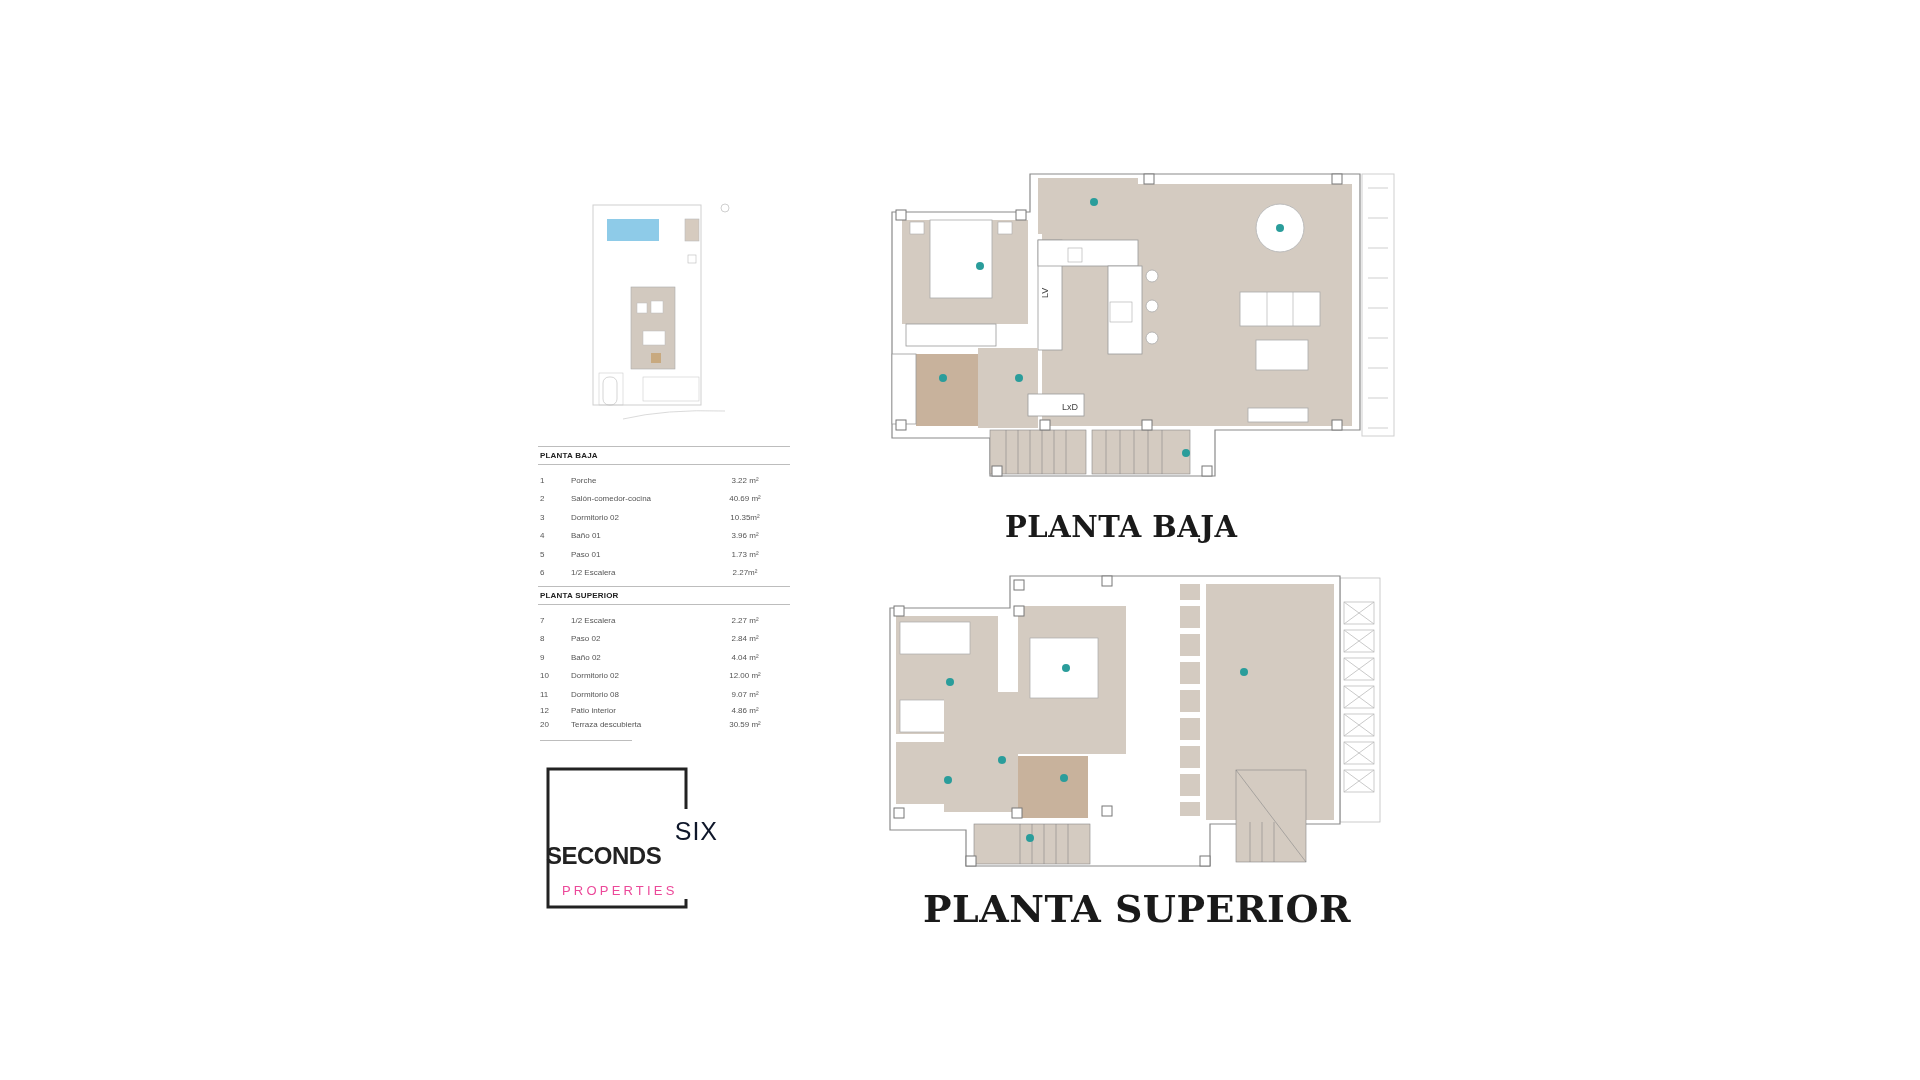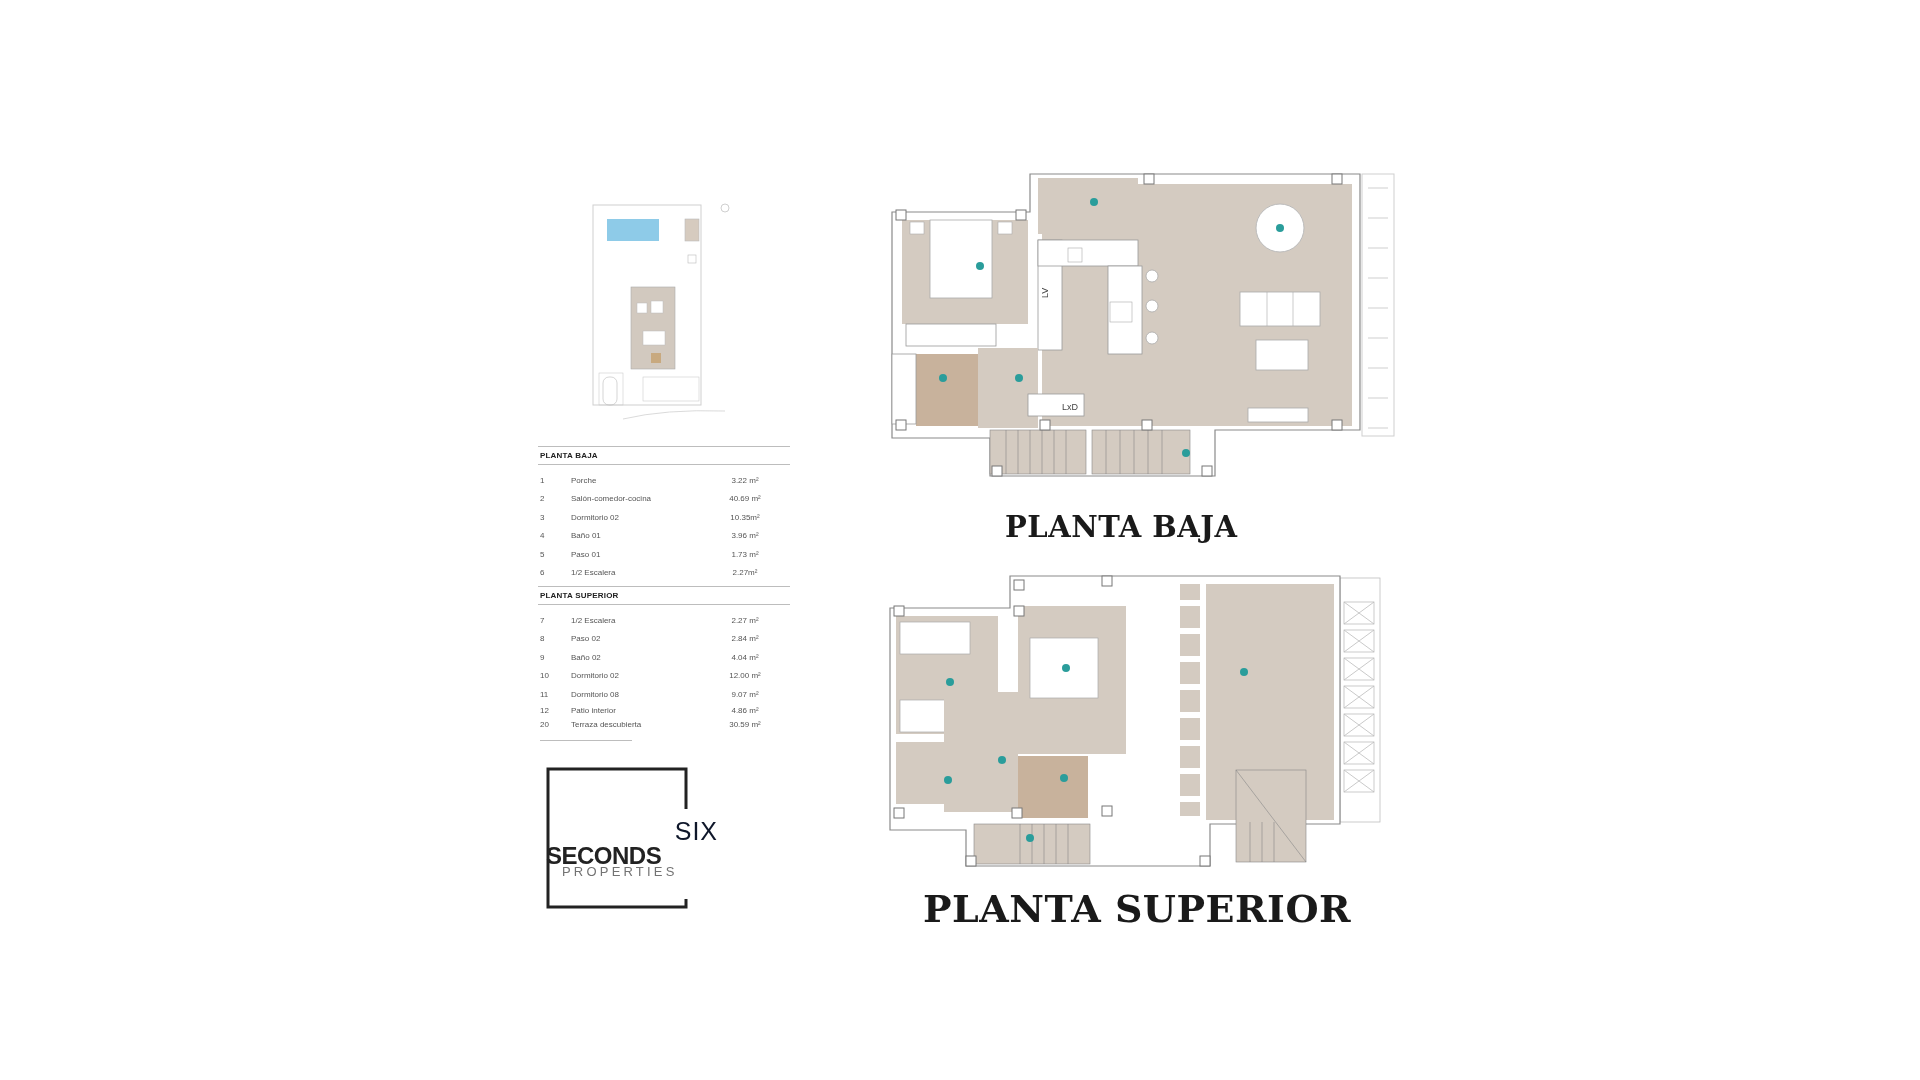--- a/index.html
+++ b/index.html
@@ -131,21 +131,21 @@
   </div>
   <div class="tbl-foot"></div>
 </div>
 
 <div id="logo" class="abs">
   <svg width="143" height="142" viewBox="0 0 143 142">
     <path d="M 140 42 L 140 2 L 2 2 L 2 140 L 140 140 L 140 132" fill="none" stroke="#222" stroke-width="3"></path>
   </svg>
   <div class="abs" style="left:0; top:52px; width:140px; text-align:right; font-size:25px; color:#0f172a; letter-spacing:1px; line-height:25px;margin-left:32px;">SIX</div>
   <div class="abs" style="left:0; top:76px; width:140px; text-align:left; font-size:24px; font-weight:bold; color:#222; letter-spacing:-0.5px; line-height:26px;">SECONDS</div>
-  <div class="abs" style="left:16px; top:98px; width:124px; font-size:13px; color:#737373; letter-spacing:3.2px; line-height:14px;">PROPERTIES</div>
+  <div class="abs" style="left:16px; top:117px; width:124px; font-size:13px; color:#ec4899; letter-spacing:3.2px; line-height:14px;">PROPERTIES</div>
 </div>
 
 <div id="plan-baja" class="abs">
   <svg width="535" height="320" viewBox="0 0 535 320">
 
     <g stroke="#cfcfcf" stroke-width="1" fill="none">
       <rect x="482" y="6" width="32" height="262"></rect>
       <line x1="488" y1="20" x2="508" y2="20"></line>
         <line x1="488" y1="50" x2="508" y2="50"></line>
       <line x1="488" y1="80" x2="508" y2="80"></line>

